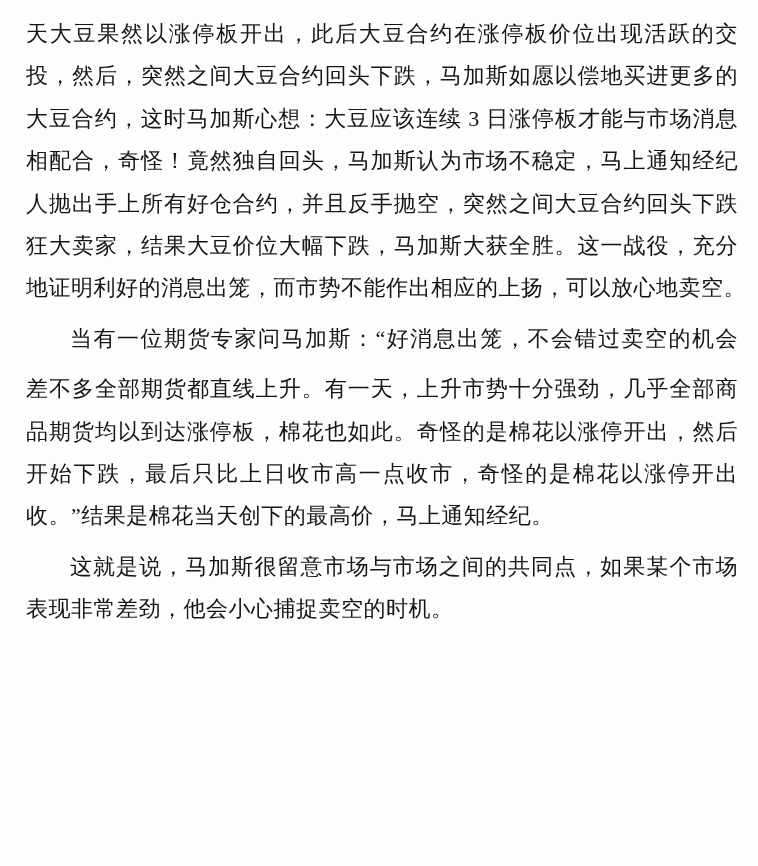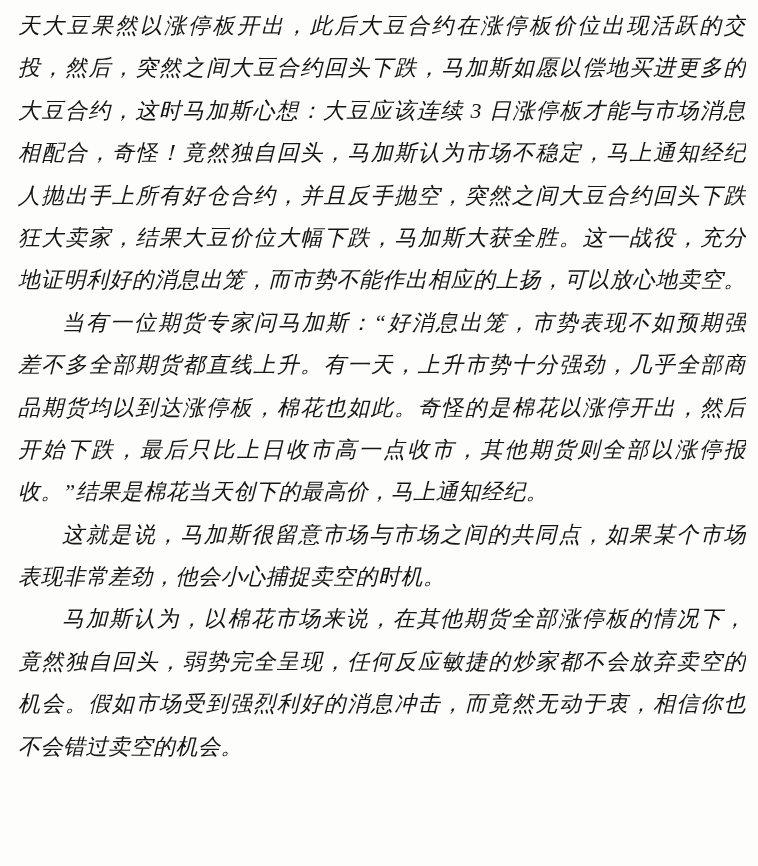--- a/index.html
+++ b/index.html
@@ -8,21 +8,21 @@
     height: 866px;
     background: #fdfdfb;
     overflow: hidden;
   }
   .page {
     box-sizing: border-box;
     width: 758px;
     height: 866px;
     padding: 5px 12px 0 18px;
   }
-  .para { margin: 0; padding: 0; font-style: italic; }
+  .para { margin: 8px; padding: 0; }
   .ln {
     font-family: "Liberation Serif", "DejaVu Serif", serif;
     font-size: 22px;
     font-weight: 500;
     color: #151515;
     height: 42.4px;
     line-height: 42.4px;
     white-space: nowrap;
     text-align: justify;
     text-align-last: justify;
@@ -42,35 +42,29 @@
     <div class="ln">天大豆果然以涨停板开出，此后大豆合约在涨停板价位出现活跃的交</div>
     <div class="ln">投，然后，突然之间大豆合约回头下跌，马加斯如愿以偿地买进更多的</div>
     <div class="ln">大豆合约，这时马加斯心想：大豆应该连续 3 日涨停板才能与市场消息</div>
     <div class="ln">相配合，奇怪！竟然独自回头，马加斯认为市场不稳定，马上通知经纪</div>
     <div class="ln">人抛出手上所有好仓合约，并且反手抛空，突然之间大豆合约回头下跌</div>
     <div class="ln">狂大卖家，结果大豆价位大幅下跌，马加斯大获全胜。这一战役，充分</div>
     <div class="ln">地证明利好的消息出笼，而市势不能作出相应的上扬，可以放心地卖空。</div>
   </div>
 
   <div class="para">
-    <div class="ln indent">当有一位期货专家问马加斯：“好消息出笼，市势表现不如预期强</div>
+    <div class="ln indent">当有一位期货专家问马加斯：“好消息出笼，不会错过卖空的机会</div>
   </div>
 
   <div class="para">
     <div class="ln">差不多全部期货都直线上升。有一天，上升市势十分强劲，几乎全部商</div>
     <div class="ln">品期货均以到达涨停板，棉花也如此。奇怪的是棉花以涨停开出，然后</div>
-    <div class="ln">开始下跌，最后只比上日收市高一点收市，其他期货则全部以涨停报</div>
+    <div class="ln">开始下跌，最后只比上日收市高一点收市，奇怪的是棉花以涨停开出</div>
     <div class="ln end">收。”结果是棉花当天创下的最高价，马上通知经纪。</div>
   </div>
 
   <div class="para">
     <div class="ln indent">这就是说，马加斯很留意市场与市场之间的共同点，如果某个市场</div>
     <div class="ln end">表现非常差劲，他会小心捕捉卖空的时机。</div>
   </div>
 
-  <div class="para">
-    <div class="ln indent">马加斯认为，以棉花市场来说，在其他期货全部涨停板的情况下，</div>
-    <div class="ln">竟然独自回头，弱势完全呈现，任何反应敏捷的炒家都不会放弃卖空的</div>
-    <div class="ln">机会。假如市场受到强烈利好的消息冲击，而竟然无动于衷，相信你也</div>
-    <div class="ln end">不会错过卖空的机会。</div>
-  </div>
 
 </div>
 
 </body></html>

